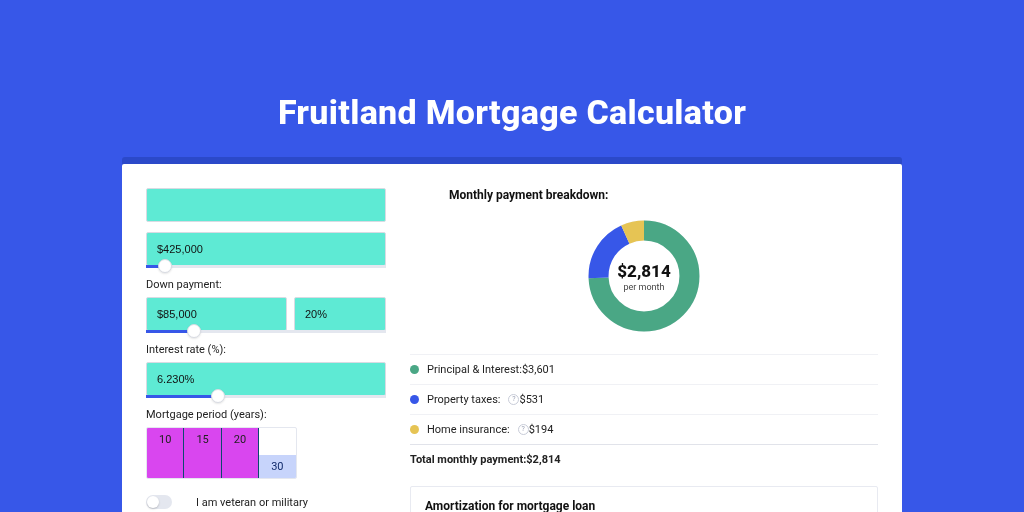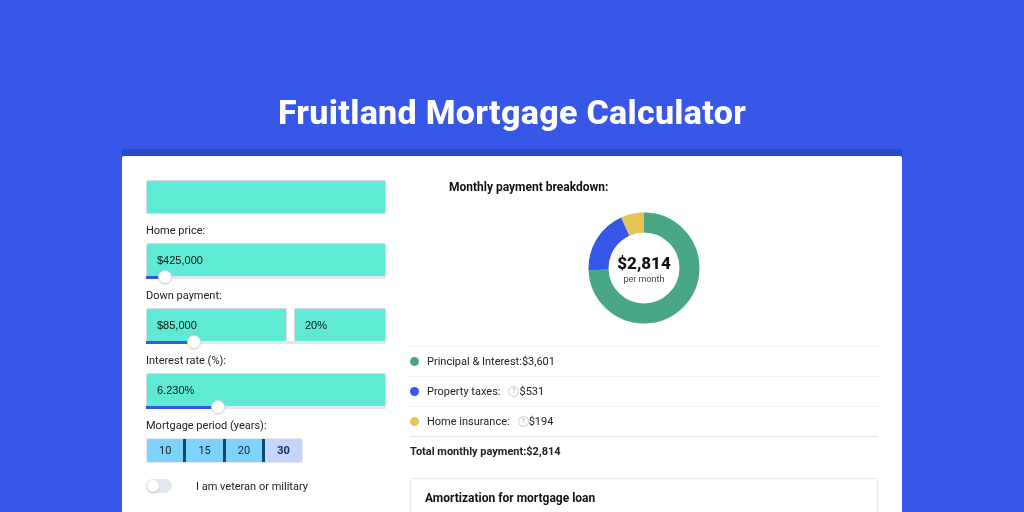--- a/index.html
+++ b/index.html
@@ -4,21 +4,21 @@
 <style>
   * { box-sizing: border-box; margin: 0; padding: 0; }
   html, body { width: 1024px; height: 512px; overflow: hidden; font-family: -apple-system, BlinkMacSystemFont, "Segoe UI", Roboto, Helvetica, Arial, sans-serif; }
   body { background: #3757e8; }
   .page-title {
     text-align: center;
     color: #fff;
     font-size: 34px;
     font-weight: 800;
     padding-top: 92px;
-    padding-bottom: 17px;
+    padding-bottom: 25px;
     letter-spacing: 0.3px;
   }
   .card-shadow {
     margin: 0 auto;
     width: 780px;
     background: #2b49c9;
     border-radius: 3px 3px 0 0;
     padding-top: 7px;
   }
   .card {
@@ -70,26 +70,26 @@
     box-shadow: 0 1px 2px rgba(0,0,0,0.1);
   }
   .down-row { display: flex; gap: 7px; }
   .down-row .input:first-child { flex: 1.7; }
   .down-row .input:last-child { flex: 1; }
   .seg-row { display: flex; gap: 0; border: 1px solid #e4e7ef; border-radius: 2px; overflow: hidden; width: max-content; }
   .seg {
     font-size: 11px;
     padding: 5px 12px;
     cursor: pointer;
-    background: #7dd3fc;
-    border-right: 3px solid #0c4a6e;
+    background: #d946ef;
+    border-right: 1px solid #0c4a6e;
     color: #222;
   }
   .seg:last-child { border-right: none; }
-  .seg.active { background: #c7d4fb; color: #102a6b; font-weight: 700; }
+  .seg.active { background: #c7d4fb; color: #102a6b; font-weight: 400; margin-top: 27px; }
   .toggle-row { display: flex; align-items: center; gap: 24px; margin-top: 16px; }
   .toggle {
     width: 26px; height: 14px;
     background: #e4e7ef;
     border-radius: 10px;
     position: relative;
   }
   .toggle::after {
     content: "";
     position: absolute;
@@ -148,21 +148,20 @@
 <div class="card-shadow">
   <div class="card">
 
     <div class="left-col">
 
       <div class="field">
         <input class="input" value="" style="">
       </div>
 
       <div class="field">
-        <label class="label">Home price:</label>
         <input class="input" value="$425,000" style="">
         <div class="slider-track">
           <div class="slider-fill" id="hp-fill" style="width: 8%;"></div>
           <div class="slider-thumb" id="hp-thumb" style="left: 8%;"></div>
         </div>
       </div>
 
       <div class="field">
         <label class="label">Down payment:</label>
         <div class="down-row">

